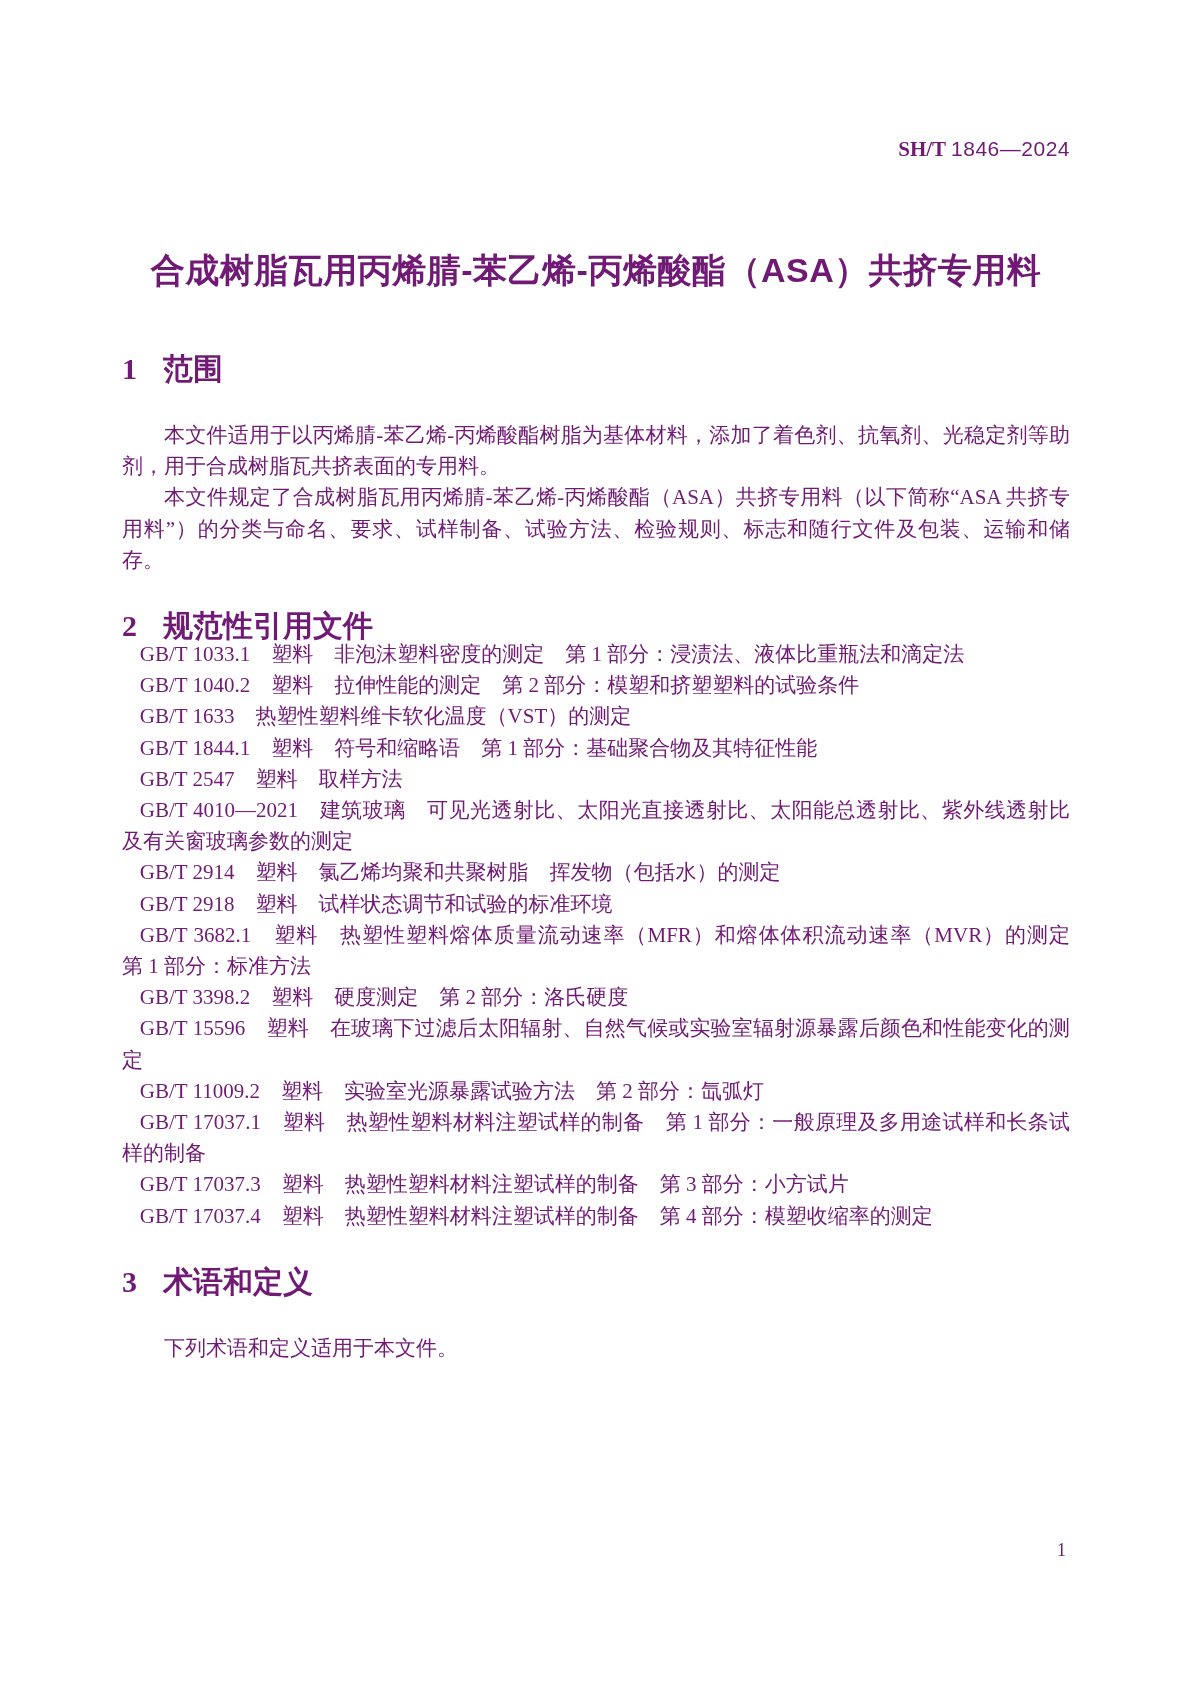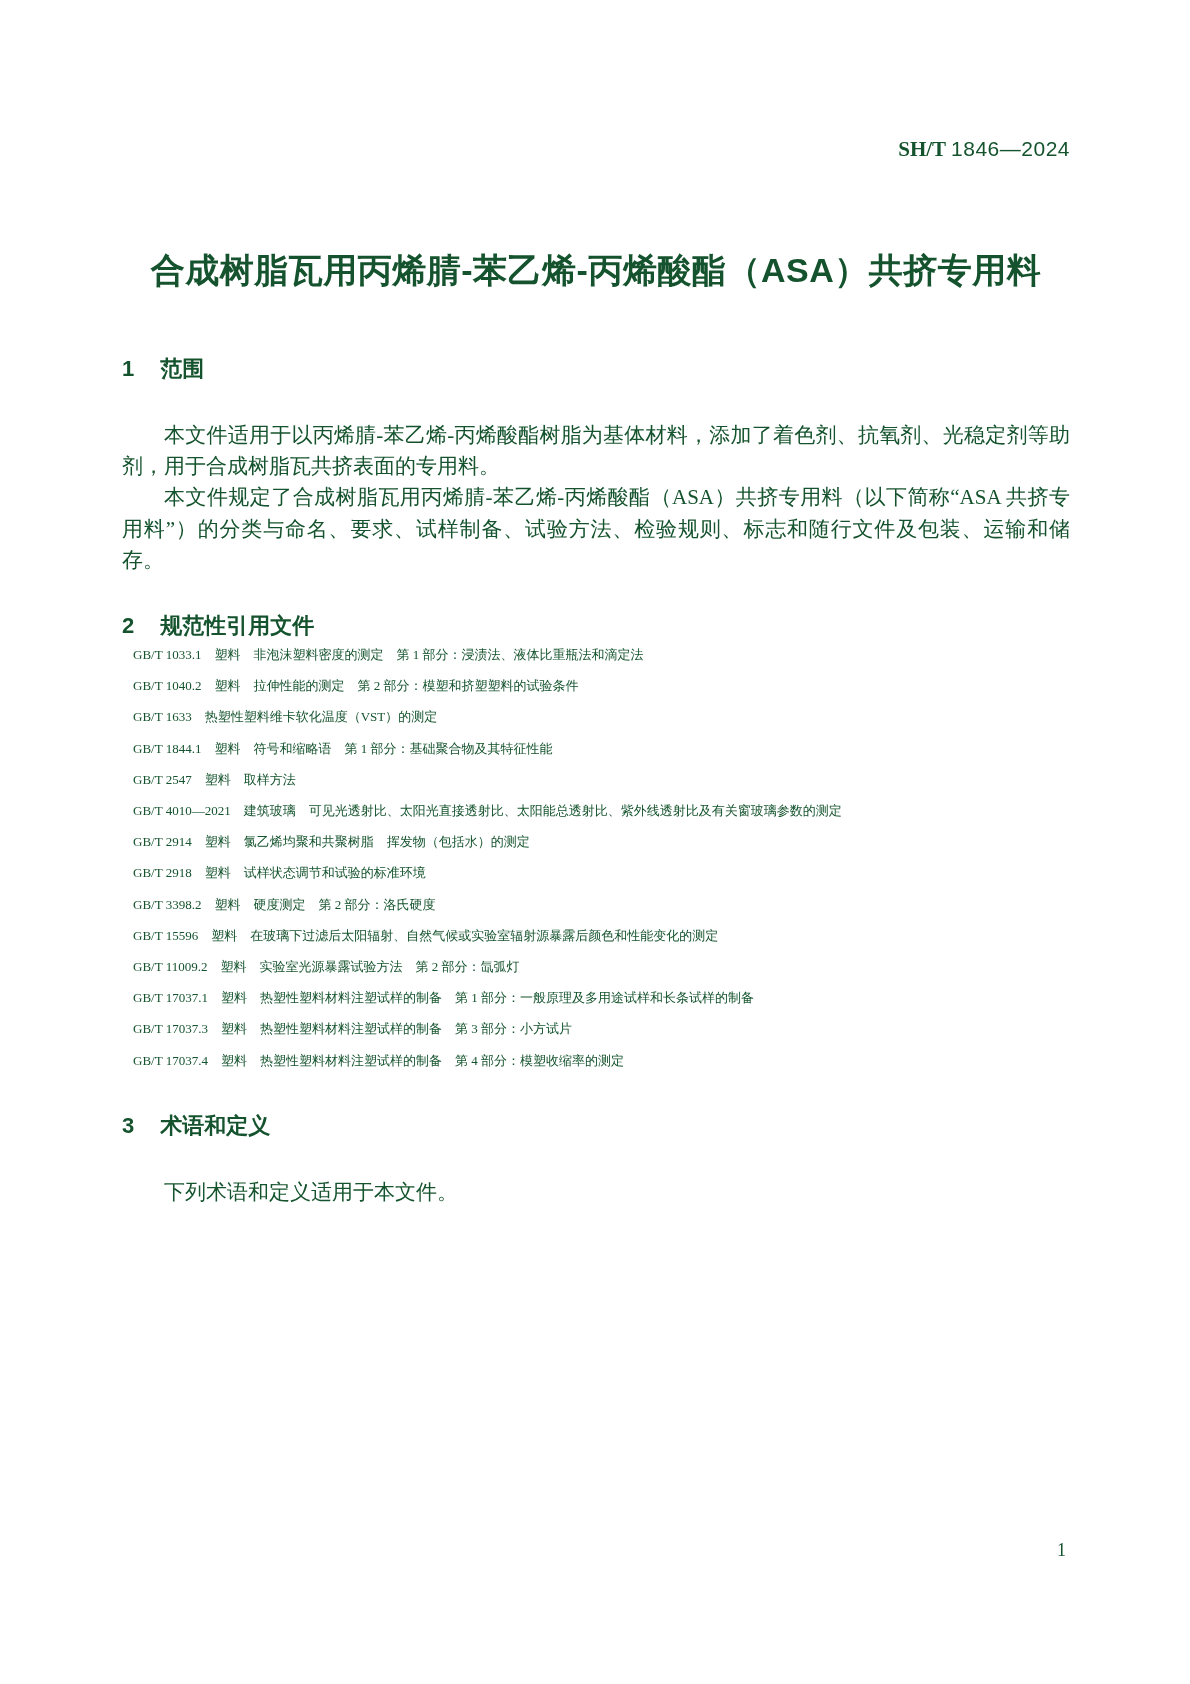--- a/index.html
+++ b/index.html
@@ -4,21 +4,21 @@
 <style>
   html, body { margin: 0; padding: 0; background: #e8e8e8; }
   .page {
     position: relative;
     width: 1190px;
     height: 1684px;
     margin: 0 auto;
     background: #ffffff;
     box-sizing: border-box;
     padding: 0 120px 0 122px;
-    color: #14532d;
+    color: #701a75;
     overflow: hidden;
     font-family: "Liberation Serif", serif;
   }
   .doc-header {
     padding-top: 136px;
     text-align: right;
     font-size: 21px;
     line-height: 26px;
   }
   .doc-no-prefix {
@@ -35,40 +35,40 @@
     margin: 88px 0 0 0;
     text-align: center;
     font-size: 34px;
     line-height: 41px;
     font-weight: 700;
     font-family: "Liberation Sans", sans-serif;
     letter-spacing: 0.5px;
   }
   .sec-heading {
     margin: 36px 0 0 0;
-    font-size: 22px;
+    font-size: 30px;
     line-height: 27px;
     font-weight: 700;
-    font-family: Liberation Sans, sans-serif;
+    font-family: Liberation Serif, serif;
   }
   .sec-heading.first { margin-top: 64px; }
   .sec-num { display: inline-block; margin-right: 26px; }
   .body-para {
     margin: 38px 0 0 0;
     font-size: 21px;
     line-height: 31.2px;
     text-indent: 2em;
     text-align: justify;
     text-justify: inter-ideograph;
     font-family: "Liberation Serif", serif;
   }
   .body-para + .body-para { margin-top: 0; }
   .ref-item {
     margin: 0;
-    font-size: 13px;
+    font-size: 21px;
     line-height: 31.2px;
     text-indent: 0.85em;
     text-align: justify;
     text-justify: inter-ideograph;
     font-family: "Liberation Serif", serif;
   }
   .page-number {
     position: absolute;
     top: 1540px;
     right: 124px;
@@ -100,20 +100,21 @@
       <span class="sec-num">2</span><span class="sec-title">规范性引用文件</span>
     </h2>
     <p class="ref-item">GB/T 1033.1　塑料　非泡沫塑料密度的测定　第 1 部分：浸渍法、液体比重瓶法和滴定法</p>
     <p class="ref-item">GB/T 1040.2　塑料　拉伸性能的测定　第 2 部分：模塑和挤塑塑料的试验条件</p>
     <p class="ref-item">GB/T 1633　热塑性塑料维卡软化温度（VST）的测定</p>
     <p class="ref-item">GB/T 1844.1　塑料　符号和缩略语　第 1 部分：基础聚合物及其特征性能</p>
     <p class="ref-item">GB/T 2547　塑料　取样方法</p>
     <p class="ref-item">GB/T 4010—2021　建筑玻璃　可见光透射比、太阳光直接透射比、太阳能总透射比、紫外线透射比及有关窗玻璃参数的测定</p>
     <p class="ref-item">GB/T 2914　塑料　氯乙烯均聚和共聚树脂　挥发物（包括水）的测定</p>
     <p class="ref-item">GB/T 2918　塑料　试样状态调节和试验的标准环境</p>
+    <p class="ref-item">GB/T 3682.1　塑料　热塑性塑料熔体质量流动速率（MFR）和熔体体积流动速率（MVR）的测定　第 1 部分：标准方法</p>
     <p class="ref-item">GB/T 3398.2　塑料　硬度测定　第 2 部分：洛氏硬度</p>
     <p class="ref-item">GB/T 15596　塑料　在玻璃下过滤后太阳辐射、自然气候或实验室辐射源暴露后颜色和性能变化的测定</p>
     <p class="ref-item">GB/T 11009.2　塑料　实验室光源暴露试验方法　第 2 部分：氙弧灯</p>
     <p class="ref-item">GB/T 17037.1　塑料　热塑性塑料材料注塑试样的制备　第 1 部分：一般原理及多用途试样和长条试样的制备</p>
     <p class="ref-item">GB/T 17037.3　塑料　热塑性塑料材料注塑试样的制备　第 3 部分：小方试片</p>
     <p class="ref-item">GB/T 17037.4　塑料　热塑性塑料材料注塑试样的制备　第 4 部分：模塑收缩率的测定</p>
   </section>
 
   <section>
     <h2 class="sec-heading">

